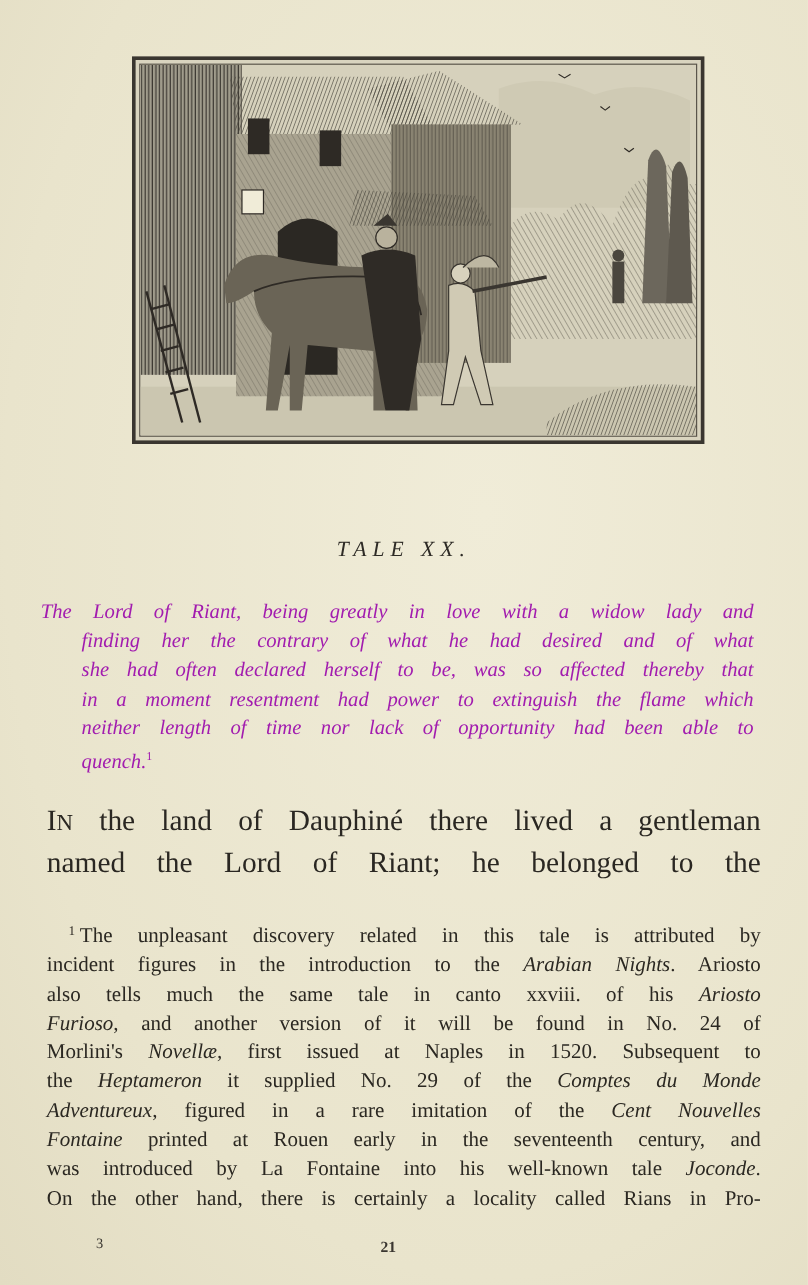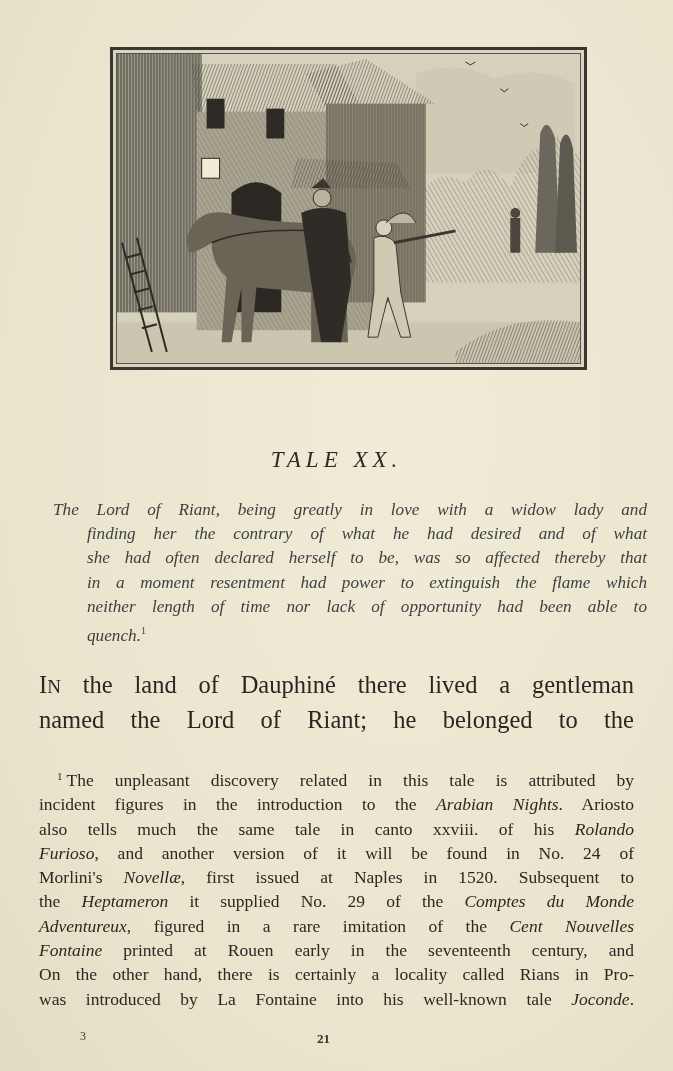--- a/index.html
+++ b/index.html
@@ -15,25 +15,25 @@
     position: absolute; left: 110px; top: 47px; width: 477px; height: 323px;
     border: 3px solid #3a3630; box-sizing: border-box; background: #d9d4bf;
   }
   .plate .inner {
     position: absolute; left: 3px; top: 3px; right: 3px; bottom: 3px;
     border: 1px solid #5a554b; overflow: hidden;
   }
   .plate svg { width: 100%; height: 100%; display: block; }
   .title {
     position: absolute; left: 0; width: 673px; top: 447px; text-align: center;
-    font-style: italic; font-size: 23px; letter-spacing: 5px; color: #2e2b26;
+    font-style: italic; font-size: 18px; letter-spacing: 5px; color: #2e2b26;
   }
   .summary {
-    position: absolute; left: 53px; top: 498px; width: 594px;
-    font-style: italic; font-size: 17.2px; line-height: 24.2px; color: #404040;
+    position: absolute; left: 34px; top: 498px; width: 594px;
+    font-style: italic; font-size: 17.2px; line-height: 24.2px; color: #a21caf;
     text-align: justify; text-align-last: left;
   }
   .summary .line { display: block; white-space: nowrap; text-align-last: justify; }
   .summary .line.indent { padding-left: 34px; }
   .summary .line.last { text-align-last: left; }
   sup { font-size: 10px; vertical-align: 7px; font-style: normal; }
   .body-text {
     position: absolute; left: 39px; top: 668px; width: 595px;
     font-size: 24.5px; line-height: 33px; color: #2a2722;
   }
@@ -144,24 +144,24 @@
 </div>
 
 <div class="body-text">
   <span class="line"><span>I</span><span class="smallcaps-n">N</span><span> the land of Dauphiné there lived a gentleman</span></span>
   <span class="line">named the Lord of Riant; he belonged to the</span>
 </div>
 
 <div class="footnote" id="footnote">
     <span class="line first-ln"><span class="fnmark">1</span><span>The unpleasant discovery related in this tale is attributed by</span></span>
     <span class="line"><span>incident figures in the introduction to the </span><i>Arabian Nights</i><span>.  Ariosto</span></span>
-    <span class="line"><span>also tells much the same tale in canto xxviii. of his </span><i>Rolando</i></span>
+    <span class="line"><span>also tells much the same tale in canto xxviii. of his </span><i>Ariosto</i></span>
     <span class="line"><i>Furioso</i><span>, and another version of it will be found in No. 24 of</span></span>
     <span class="line"><span>Morlini's </span><i>Novellæ</i><span>, first issued at Naples in 1520.  Subsequent to</span></span>
     <span class="line"><span>the </span><i>Heptameron</i><span> it supplied No. 29 of the </span><i>Comptes du Monde</i></span>
     <span class="line"><i>Adventureux</i><span>, figured in a rare imitation of the </span><i>Cent Nouvelles</i></span>
     <span class="line"><i>Fontaine</i><span> printed at Rouen early in the seventeenth century, and</span></span>
+    <span class="line"><span>was introduced by La Fontaine into his well-known tale </span><i>Joconde</i><span>.</span></span>
     <span class="line" style="text-align-last: justify;"><span>On the other hand, there is certainly a locality called Rians in Pro-</span></span>
-    <span class="line"><span>was introduced by La Fontaine into his well-known tale </span><i>Joconde</i><span>.</span></span>
   </div>
 
 <div class="sig">3</div>
 <div class="pagenum">21</div>
 
 </body></html>

